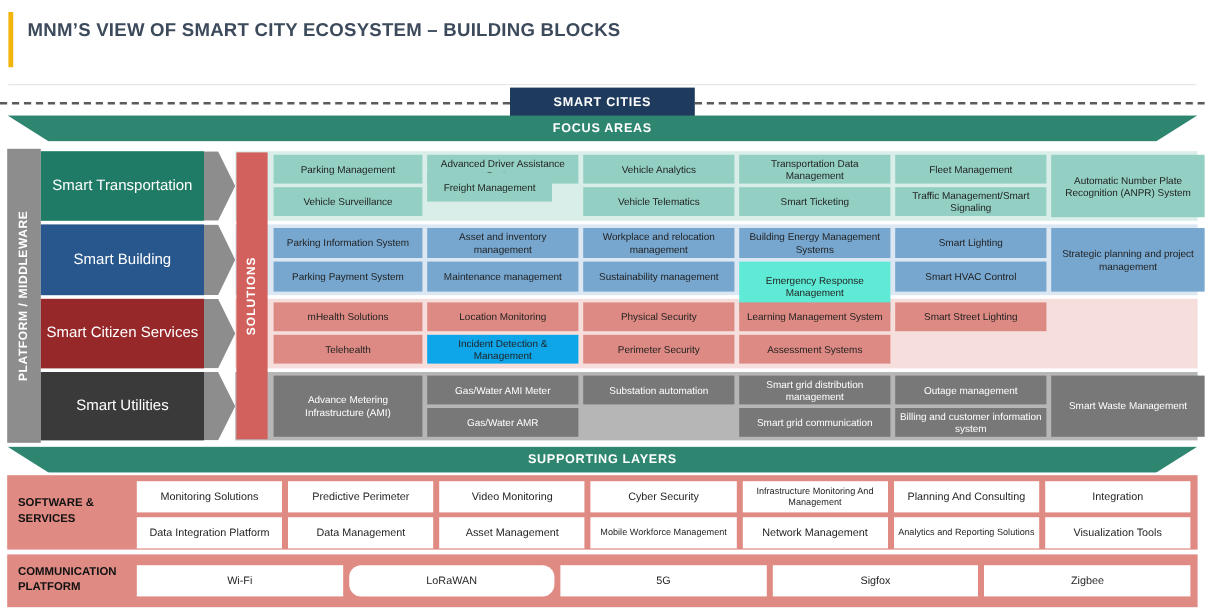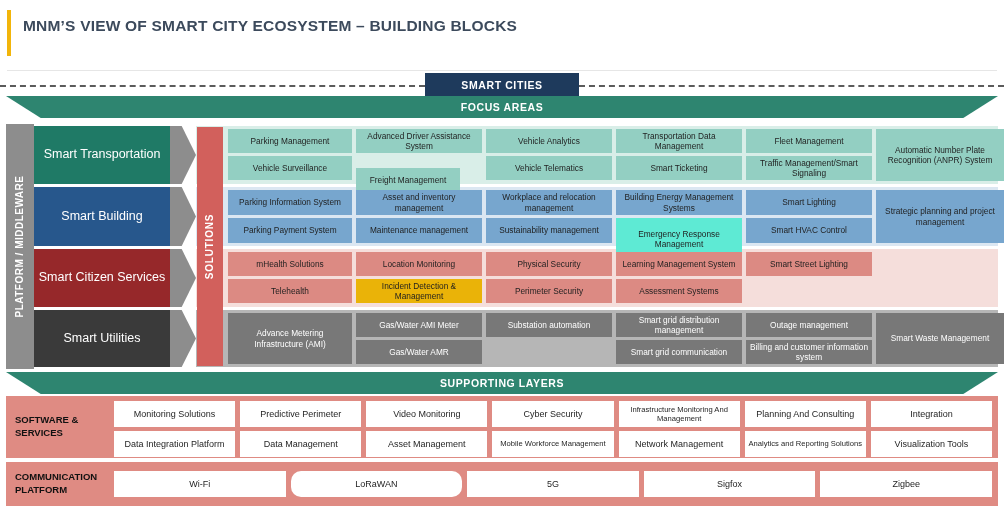--- a/index.html
+++ b/index.html
@@ -172,21 +172,21 @@
         <div class="tint-band" style="top: 125px; height: 58px; background: rgb(245, 222, 219);"></div>
         <div class="tint-band" style="top: 186px; height: 57px; background: rgb(182, 182, 182);"></div>
       </div>
     <div class="solutions-bar">
       <span>SOLUTIONS</span>
     </div>
     <div class="grid-area" id="grid-area">
         <div class="cell light" style="left: 0px; width: 124px; top: 5px; height: 24px; background: rgb(147, 207, 194);">Parking Management</div>
         <div class="cell light" style="left: 0px; width: 124px; top: 32px; height: 24px; background: rgb(147, 207, 194);">Vehicle Surveillance</div>
         <div class="cell light" style="left: 128px; width: 126px; top: 5px; height: 24px; background: rgb(147, 207, 194);">Advanced Driver Assistance System</div>
-        <div class="cell light" style="left: 128px; width: 104px; top: 44px; height: 24px; background: rgb(147, 207, 194);">Freight Management</div>
+        <div class="cell light" style="left: 128px; width: 104px; top: 20px; height: 24px; background: rgb(147, 207, 194);">Freight Management</div>
         <div class="cell light" style="left: 258px; width: 126px; top: 5px; height: 24px; background: rgb(147, 207, 194);">Vehicle Analytics</div>
         <div class="cell light" style="left: 258px; width: 126px; top: 32px; height: 24px; background: rgb(147, 207, 194);">Vehicle Telematics</div>
         <div class="cell light" style="left: 388px; width: 126px; top: 5px; height: 24px; background: rgb(147, 207, 194);">Transportation Data Management</div>
         <div class="cell light" style="left: 388px; width: 126px; top: 32px; height: 24px; background: rgb(147, 207, 194);">Smart Ticketing</div>
         <div class="cell light" style="left: 518px; width: 126px; top: 5px; height: 24px; background: rgb(147, 207, 194);">Fleet Management</div>
         <div class="cell light" style="left: 518px; width: 126px; top: 32px; height: 24px; background: rgb(147, 207, 194);">Traffic Management/Smart Signaling</div>
         <div class="cell light" style="left: 648px; width: 128px; top: 5px; height: 52px; background: rgb(147, 207, 194);">Automatic Number Plate Recognition (ANPR) System</div>
         <div class="cell light" style="left: 0px; width: 124px; top: 66px; height: 25px; background: rgb(119, 166, 206);">Parking Information System</div>
         <div class="cell light" style="left: 0px; width: 124px; top: 94px; height: 25px; background: rgb(119, 166, 206);">Parking Payment System</div>
         <div class="cell light" style="left: 128px; width: 126px; top: 66px; height: 25px; background: rgb(119, 166, 206);">Asset and inventory management</div>
@@ -194,21 +194,21 @@
         <div class="cell light" style="left: 258px; width: 126px; top: 66px; height: 25px; background: rgb(119, 166, 206);">Workplace and relocation management</div>
         <div class="cell light" style="left: 388px; width: 126px; top: 66px; height: 25px; background: rgb(119, 166, 206);">Building Energy Management Systems</div>
         <div class="cell light" style="left: 258px; width: 126px; top: 94px; height: 25px; background: rgb(119, 166, 206);">Sustainability management</div>
         <div class="cell light" style="left: 388px; width: 126px; top: 94px; height: 42px; background: #5eead4;">Emergency Response Management</div>
         <div class="cell light" style="left: 518px; width: 126px; top: 66px; height: 25px; background: rgb(119, 166, 206);">Smart Lighting</div>
         <div class="cell light" style="left: 518px; width: 126px; top: 94px; height: 25px; background: rgb(119, 166, 206);">Smart HVAC Control</div>
         <div class="cell light" style="left: 648px; width: 128px; top: 66px; height: 53px; background: rgb(119, 166, 206);">Strategic planning and project management</div>
         <div class="cell light" style="left: 0px; width: 124px; top: 128px; height: 24px; background: rgb(220, 138, 131);">mHealth Solutions</div>
         <div class="cell light" style="left: 0px; width: 124px; top: 155px; height: 24px; background: rgb(220, 138, 131);">Telehealth</div>
         <div class="cell light" style="left: 128px; width: 126px; top: 128px; height: 24px; background: rgb(220, 138, 131);">Location Monitoring</div>
-        <div class="cell light" style="left: 128px; width: 126px; top: 155px; height: 24px; background: #eab308;">Incident Detection &amp; Management</div>
+        <div class="cell light" style="left: 128px; width: 126px; top: 155px; height: 24px; background: #0ea5e9;">Incident Detection &amp; Management</div>
         <div class="cell light" style="left: 258px; width: 126px; top: 128px; height: 24px; background: rgb(220, 138, 131);">Physical Security</div>
         <div class="cell light" style="left: 258px; width: 126px; top: 155px; height: 24px; background: rgb(220, 138, 131);">Perimeter Security</div>
         <div class="cell light" style="left: 388px; width: 126px; top: 128px; height: 24px; background: rgb(220, 138, 131);">Learning Management System</div>
         <div class="cell light" style="left: 388px; width: 126px; top: 155px; height: 24px; background: rgb(220, 138, 131);">Assessment Systems</div>
         <div class="cell light" style="left: 518px; width: 126px; top: 128px; height: 24px; background: rgb(220, 138, 131);">Smart Street Lighting</div>
         <div class="cell dark" style="left: 0px; width: 124px; top: 189px; height: 51px; background: rgb(120, 120, 120);">Advance Metering Infrastructure (AMI)</div>
         <div class="cell dark" style="left: 128px; width: 126px; top: 189px; height: 24px; background: rgb(120, 120, 120);">Gas/Water AMI Meter</div>
         <div class="cell dark" style="left: 128px; width: 126px; top: 216px; height: 24px; background: rgb(120, 120, 120);">Gas/Water AMR</div>
         <div class="cell dark" style="left: 258px; width: 126px; top: 189px; height: 24px; background: rgb(120, 120, 120);">Substation automation</div>
         <div class="cell dark" style="left: 388px; width: 126px; top: 189px; height: 24px; background: rgb(120, 120, 120);">Smart grid distribution management</div>

